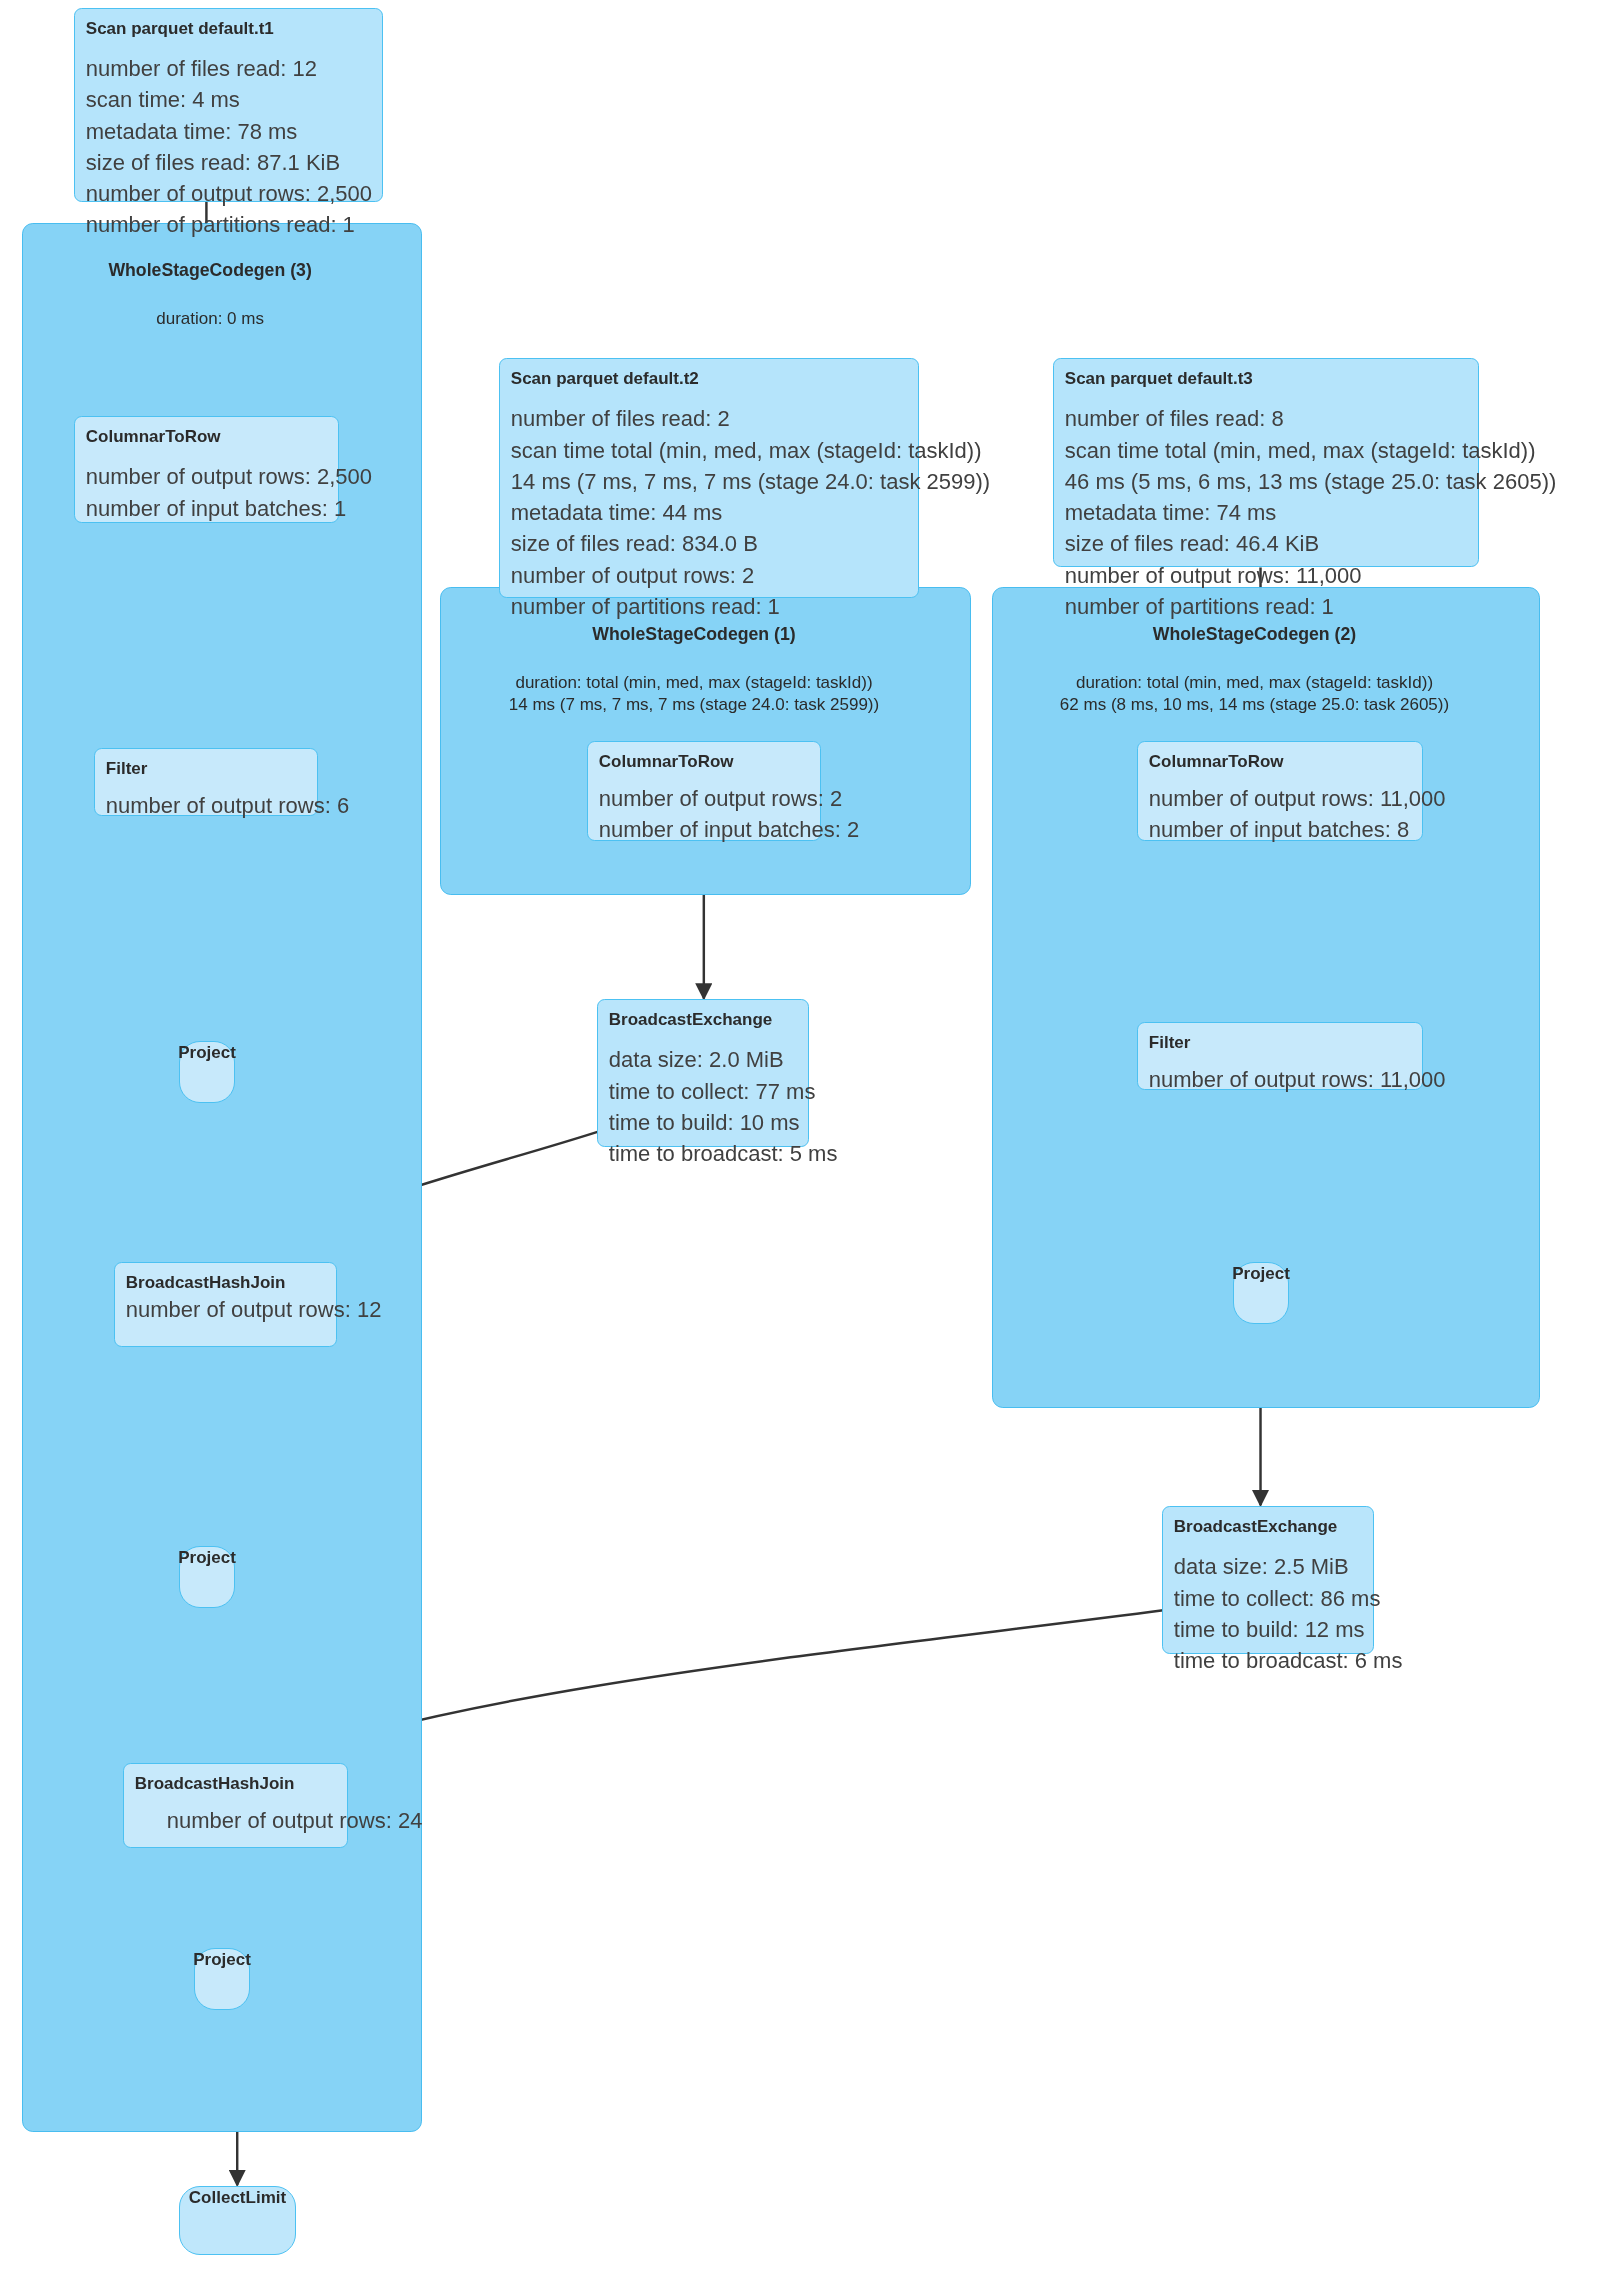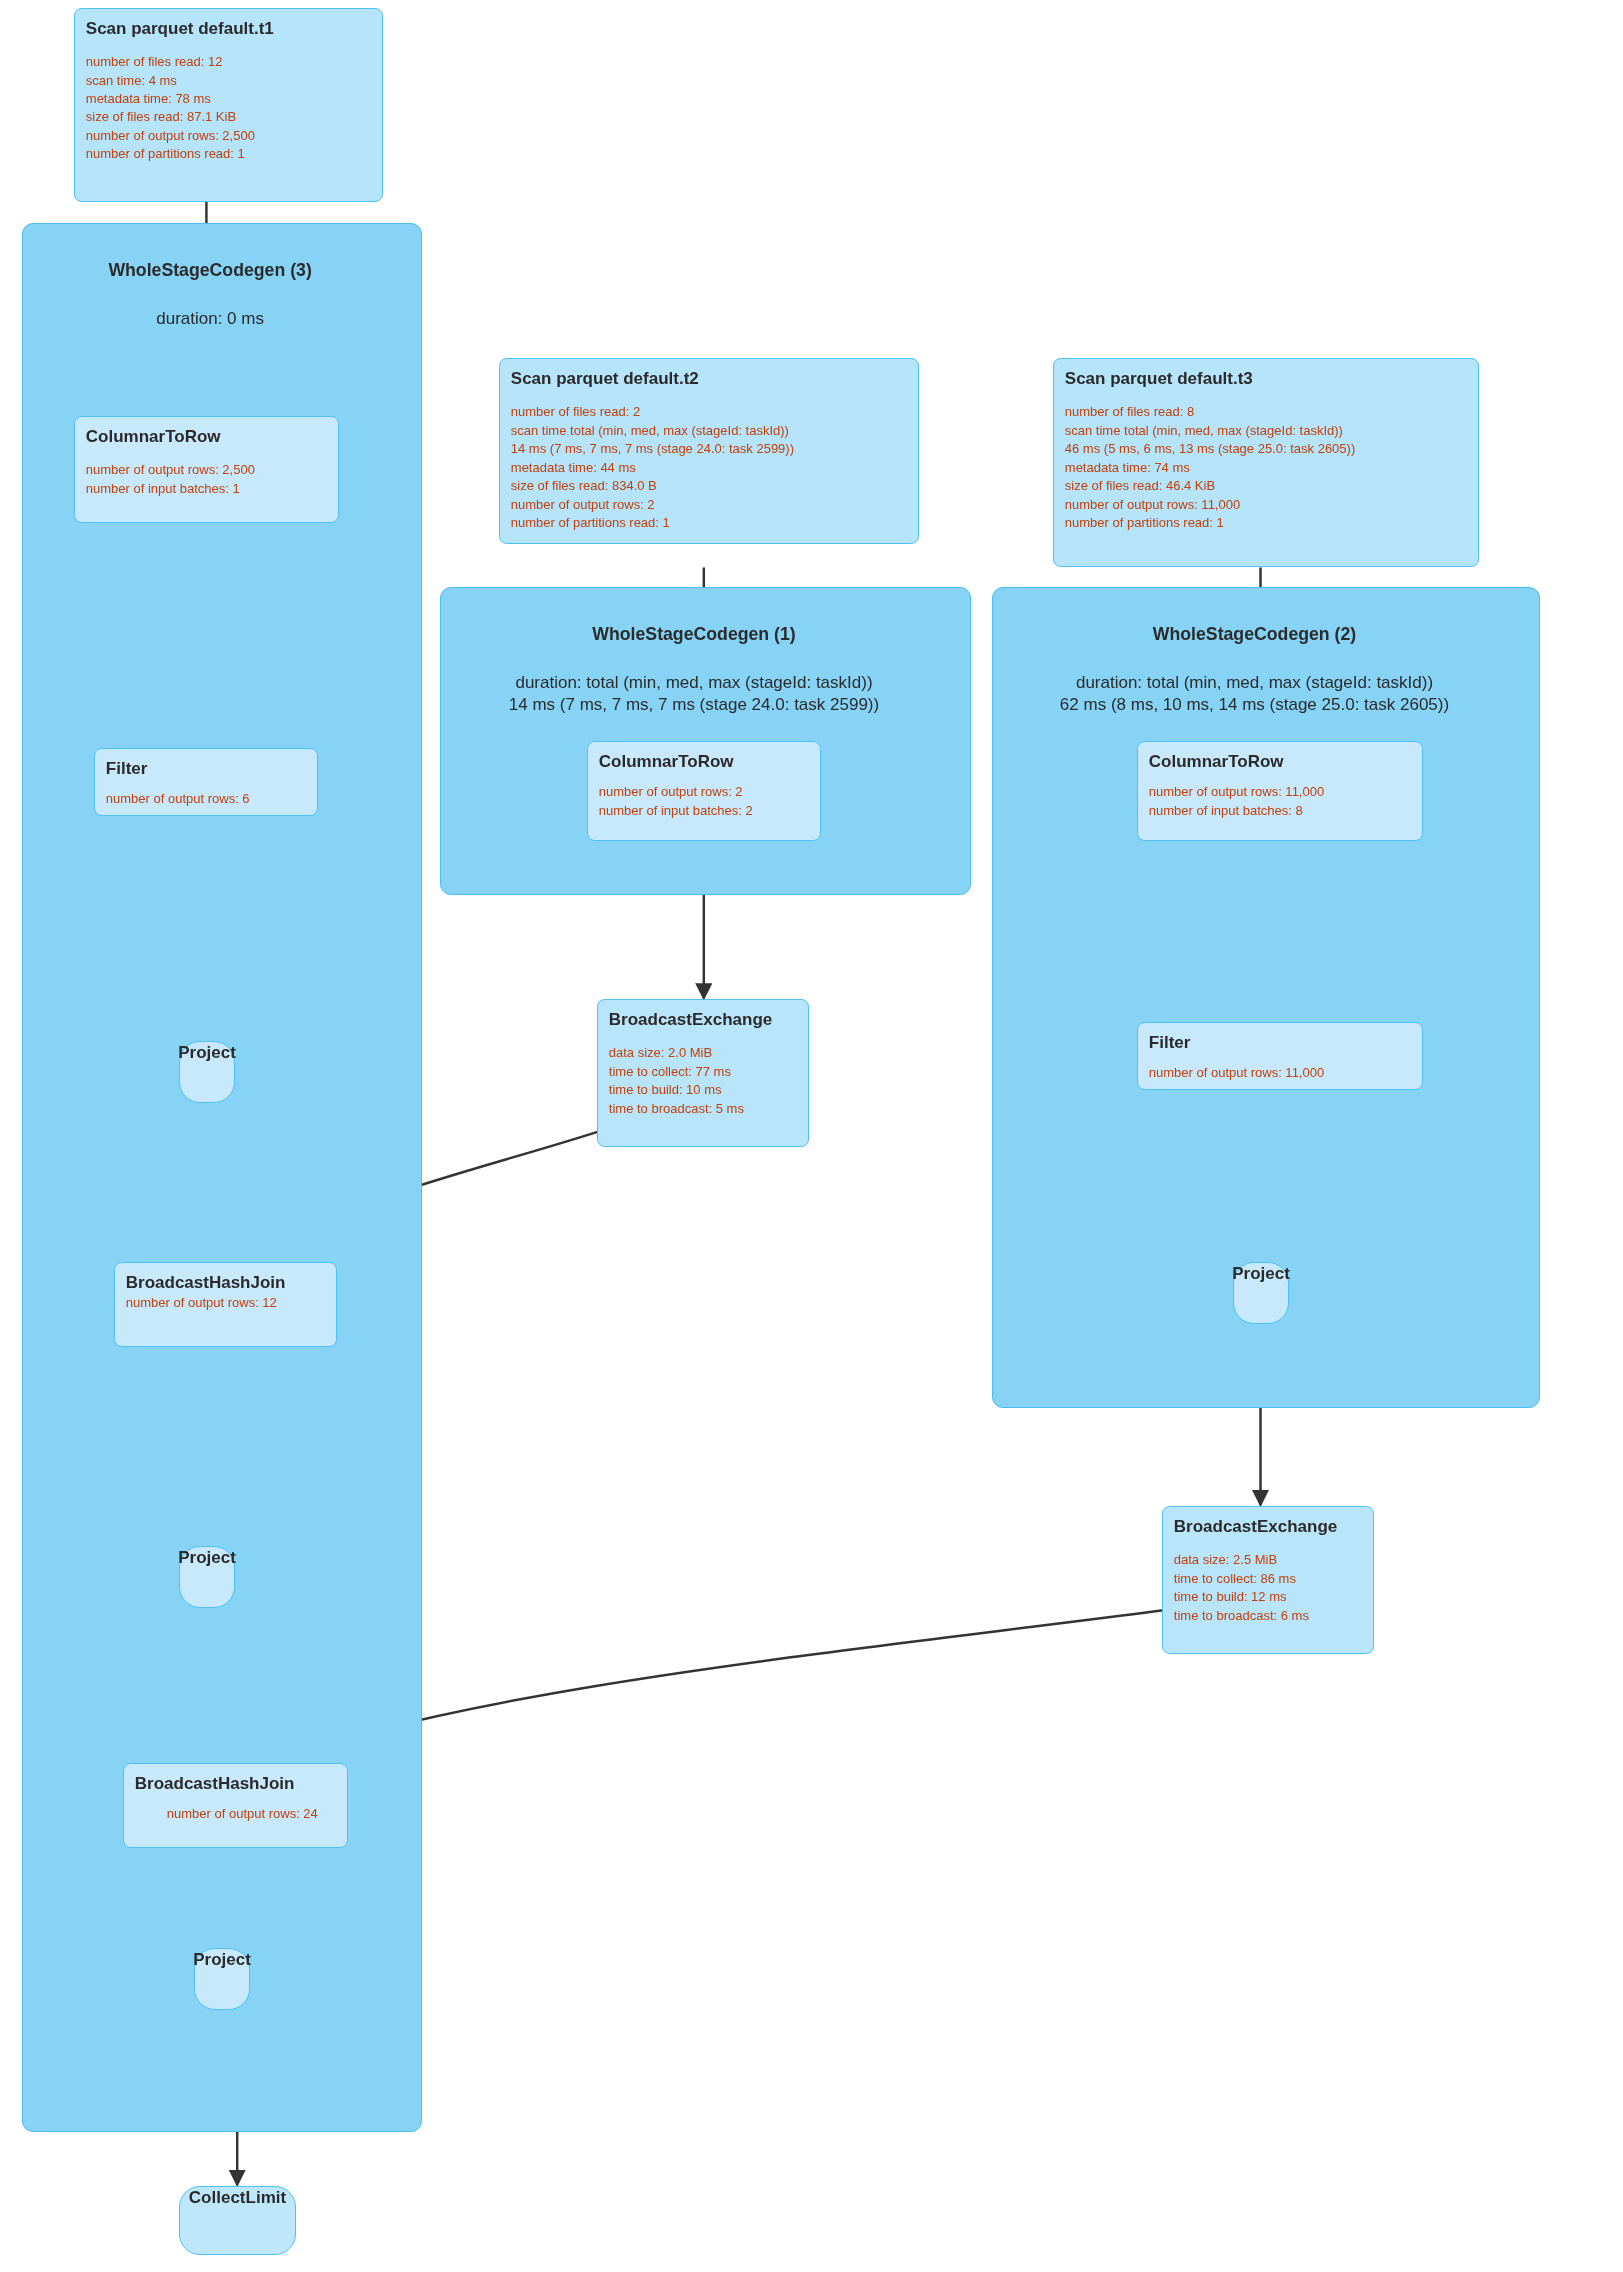--- a/index.html
+++ b/index.html
@@ -72,22 +72,22 @@
   }
   .node-title {
     font-weight: bold;
     font-size: 17px;
     color: #2b2b2b;
     line-height: 1.25;
     white-space: nowrap;
   }
   .node-metrics {
     margin-top: 14px;
-    font-size: 13px;
-    color: #c2410c;
+    font-size: 22px;
+    color: #404040;
     line-height: 1.42;
     white-space: nowrap;
   }
   .node-metrics div { white-space: nowrap; }
   .node.centered {
     display: flex;
     align-items: flex-start;
     justify-content: center;
     padding: 0;
     border-radius: 21px;
@@ -207,21 +207,21 @@
   </div>
 
   <div class="node centered" style="left:194px; top:1948px; width:56px; height:62px;">
     <div class="node-title">Project</div>
   </div>
 
   <div class="node centered plain" style="left:179px; top:2186px; width:117px; height:69px;">
     <div class="node-title">CollectLimit</div>
   </div>
 
-  <div class="node scan" style="left:499px; top:358px; width:420px; height:186px;">
+  <div class="node scan" style="left:499px; top:358px; width:420px; height:240px;">
     <div class="node-title">Scan parquet default.t2</div>
     <div class="node-metrics">
       <div>number of files read: 2</div>
       <div>scan time total (min, med, max (stageId: taskId))</div>
       <div>14 ms (7 ms, 7 ms, 7 ms (stage 24.0: task 2599))</div>
       <div>metadata time: 44 ms</div>
       <div>size of files read: 834.0 B</div>
       <div>number of output rows: 2</div>
       <div>number of partitions read: 1</div>
     </div>

